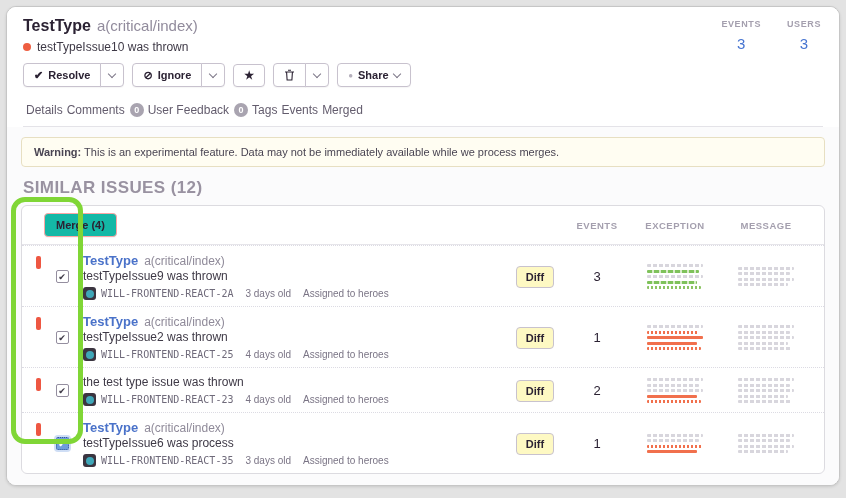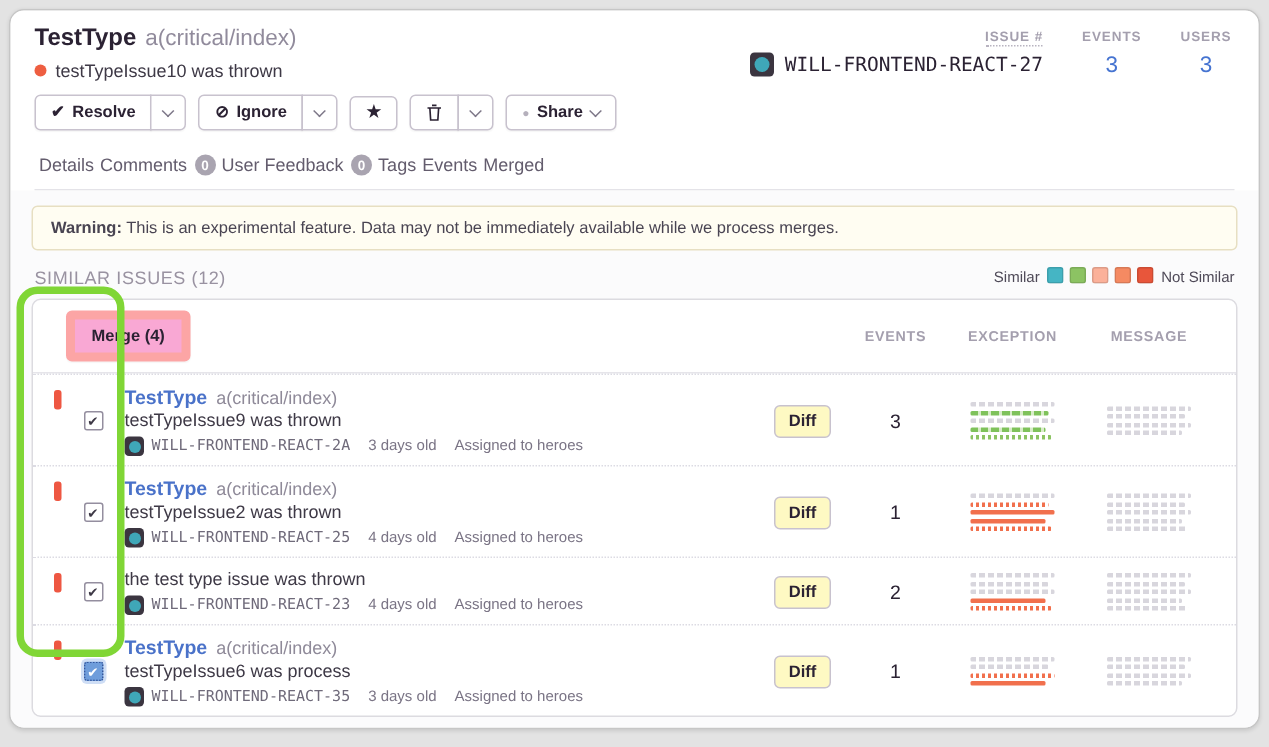--- a/index.html
+++ b/index.html
@@ -57,31 +57,31 @@
   .badge { min-width: 14px; height: 14px; border-radius: 8px; background: #a9a4b0; color: #fff;
            font-size: 9px; font-weight: 700; display: inline-flex; align-items: center; justify-content: center; padding: 0 3px; }
 
   
   .card-body { background: #fbfbfc; padding: 10px 14px 0 14px; height: 100%; }
   .warning { border: 1px solid #e7dfc2; background: #fffdf2; border-radius: 4px; padding: 8px 12px;
              font-size: 11px; color: #494452; }
   .warning b { font-weight: 700; }
 
   .sim-head { display: flex; justify-content: space-between; align-items: center; margin: 11px 2px 7px 2px; }
-  .sim-title { font-size: 12px; font-weight: 400; color: #9992a1; letter-spacing: .4px; }
+  .sim-title { font-size: 17px; font-weight: 700; color: #9992a1; letter-spacing: .4px; }
   .legend { display: flex; align-items: center; gap: 3px; font-size: 10px; color: #4f4a58; }
   .sw { width: 11px; height: 11px; border-radius: 2px; display: inline-block; border: 1px solid rgba(0,0,0,.12); margin: 0 2px; }
 
   
   .panel { background: #fff; border: 1px solid #dcdbe0; border-radius: 6px; position: relative; }
   .rgrid { display: grid; grid-template-columns: 62px 62px 94px 88px; align-items: center; flex: none; }
   .panel-head { display: flex; justify-content: space-between; align-items: center;
                 padding: 7px 14px 7px 22px; border-bottom: 1px solid #e6e5ea; }
   .col-h { font-size: 9.5px; font-weight: 700; color: #a49fae; letter-spacing: .5px; text-align: center; }
-  .merge-btn { border: 6px solid #fca5a5; background: #f9a8d4; border-radius: 4px; font-size: 11px; font-weight: 700;
+  .merge-btn { border: 1px solid #fca5a5; background: #14b8a6; border-radius: 4px; font-size: 11px; font-weight: 700;
                color: #2b2233; padding: 5px 11px; cursor: pointer; box-shadow: 0 1px 1px rgba(0,0,0,.04); }
 
   .row { display: flex; align-items: stretch; padding: 7px 14px 6px 14px; border-top: 1px dotted #dcdbe3; }
   .row:first-of-type { border-top: none; }
   .lvl { width: 5px; height: 13px; border-radius: 2px; background: #ee5742; margin-top: 3px; flex: none; }
   .cb-wrap { width: 42px; display: flex; justify-content: center; align-items: center; flex: none; }
   .cb { width: 13px; height: 13px; border: 1px solid #948e9f; border-radius: 2px; background: #fff;
         position: relative; cursor: pointer; }
   .cb.checked::after { content: '✔'; position: absolute; inset: 0; font-size: 9px; line-height: 12px;
                        text-align: center; color: #3e3946; }
@@ -131,27 +131,20 @@
         <div class="title-line">
           <span class="t">TestType</span><span class="c">a(critical/index)</span>
         </div>
         <div class="subtitle">
           <span class="dot"></span>
           <span>testTypeIssue10 was thrown</span>
         </div>
       </div>
 
       <div class="stats">
-        <div class="stat issue">
-          <span class="stat-label">ISSUE #</span>
-          <span class="issue-value">
-            <span class="proj-icon"></span>
-            <span>WILL-FRONTEND-REACT-27</span>
-          </span>
-        </div>
         <div class="stat">
           <span class="stat-label">EVENTS</span>
           <span class="stat-value">3</span>
         </div>
         <div class="stat">
           <span class="stat-label">USERS</span>
           <span class="stat-value">3</span>
         </div>
       </div>
     </div>
@@ -220,25 +213,20 @@
   </div>
 
   <div class="card-body">
 
     <div class="warning">
       <b>Warning:</b><span> This is an experimental feature. Data may not be immediately available while we process merges.</span>
     </div>
 
     <div class="sim-head">
       <span class="sim-title">SIMILAR ISSUES (12)</span>
-      <span class="legend">
-        <span>Similar</span>
-        <span><span class="sw" style="background: rgb(69, 181, 196);"></span><span class="sw" style="background: rgb(140, 195, 99);"></span><span class="sw" style="background: rgb(251, 177, 154);"></span><span class="sw" style="background: rgb(245, 138, 98);"></span><span class="sw" style="background: rgb(232, 86, 59);"></span></span>
-        <span>Not Similar</span>
-      </span>
     </div>
 
     <div class="panel">
       <div class="anno anno-col" style="border-color: rgb(128, 214, 54);"></div>
 
       <div class="panel-head">
         <button class="merge-btn">Merge (4)</button>
         <div class="rgrid">
           <span></span>
           <span class="col-h">EVENTS</span>

